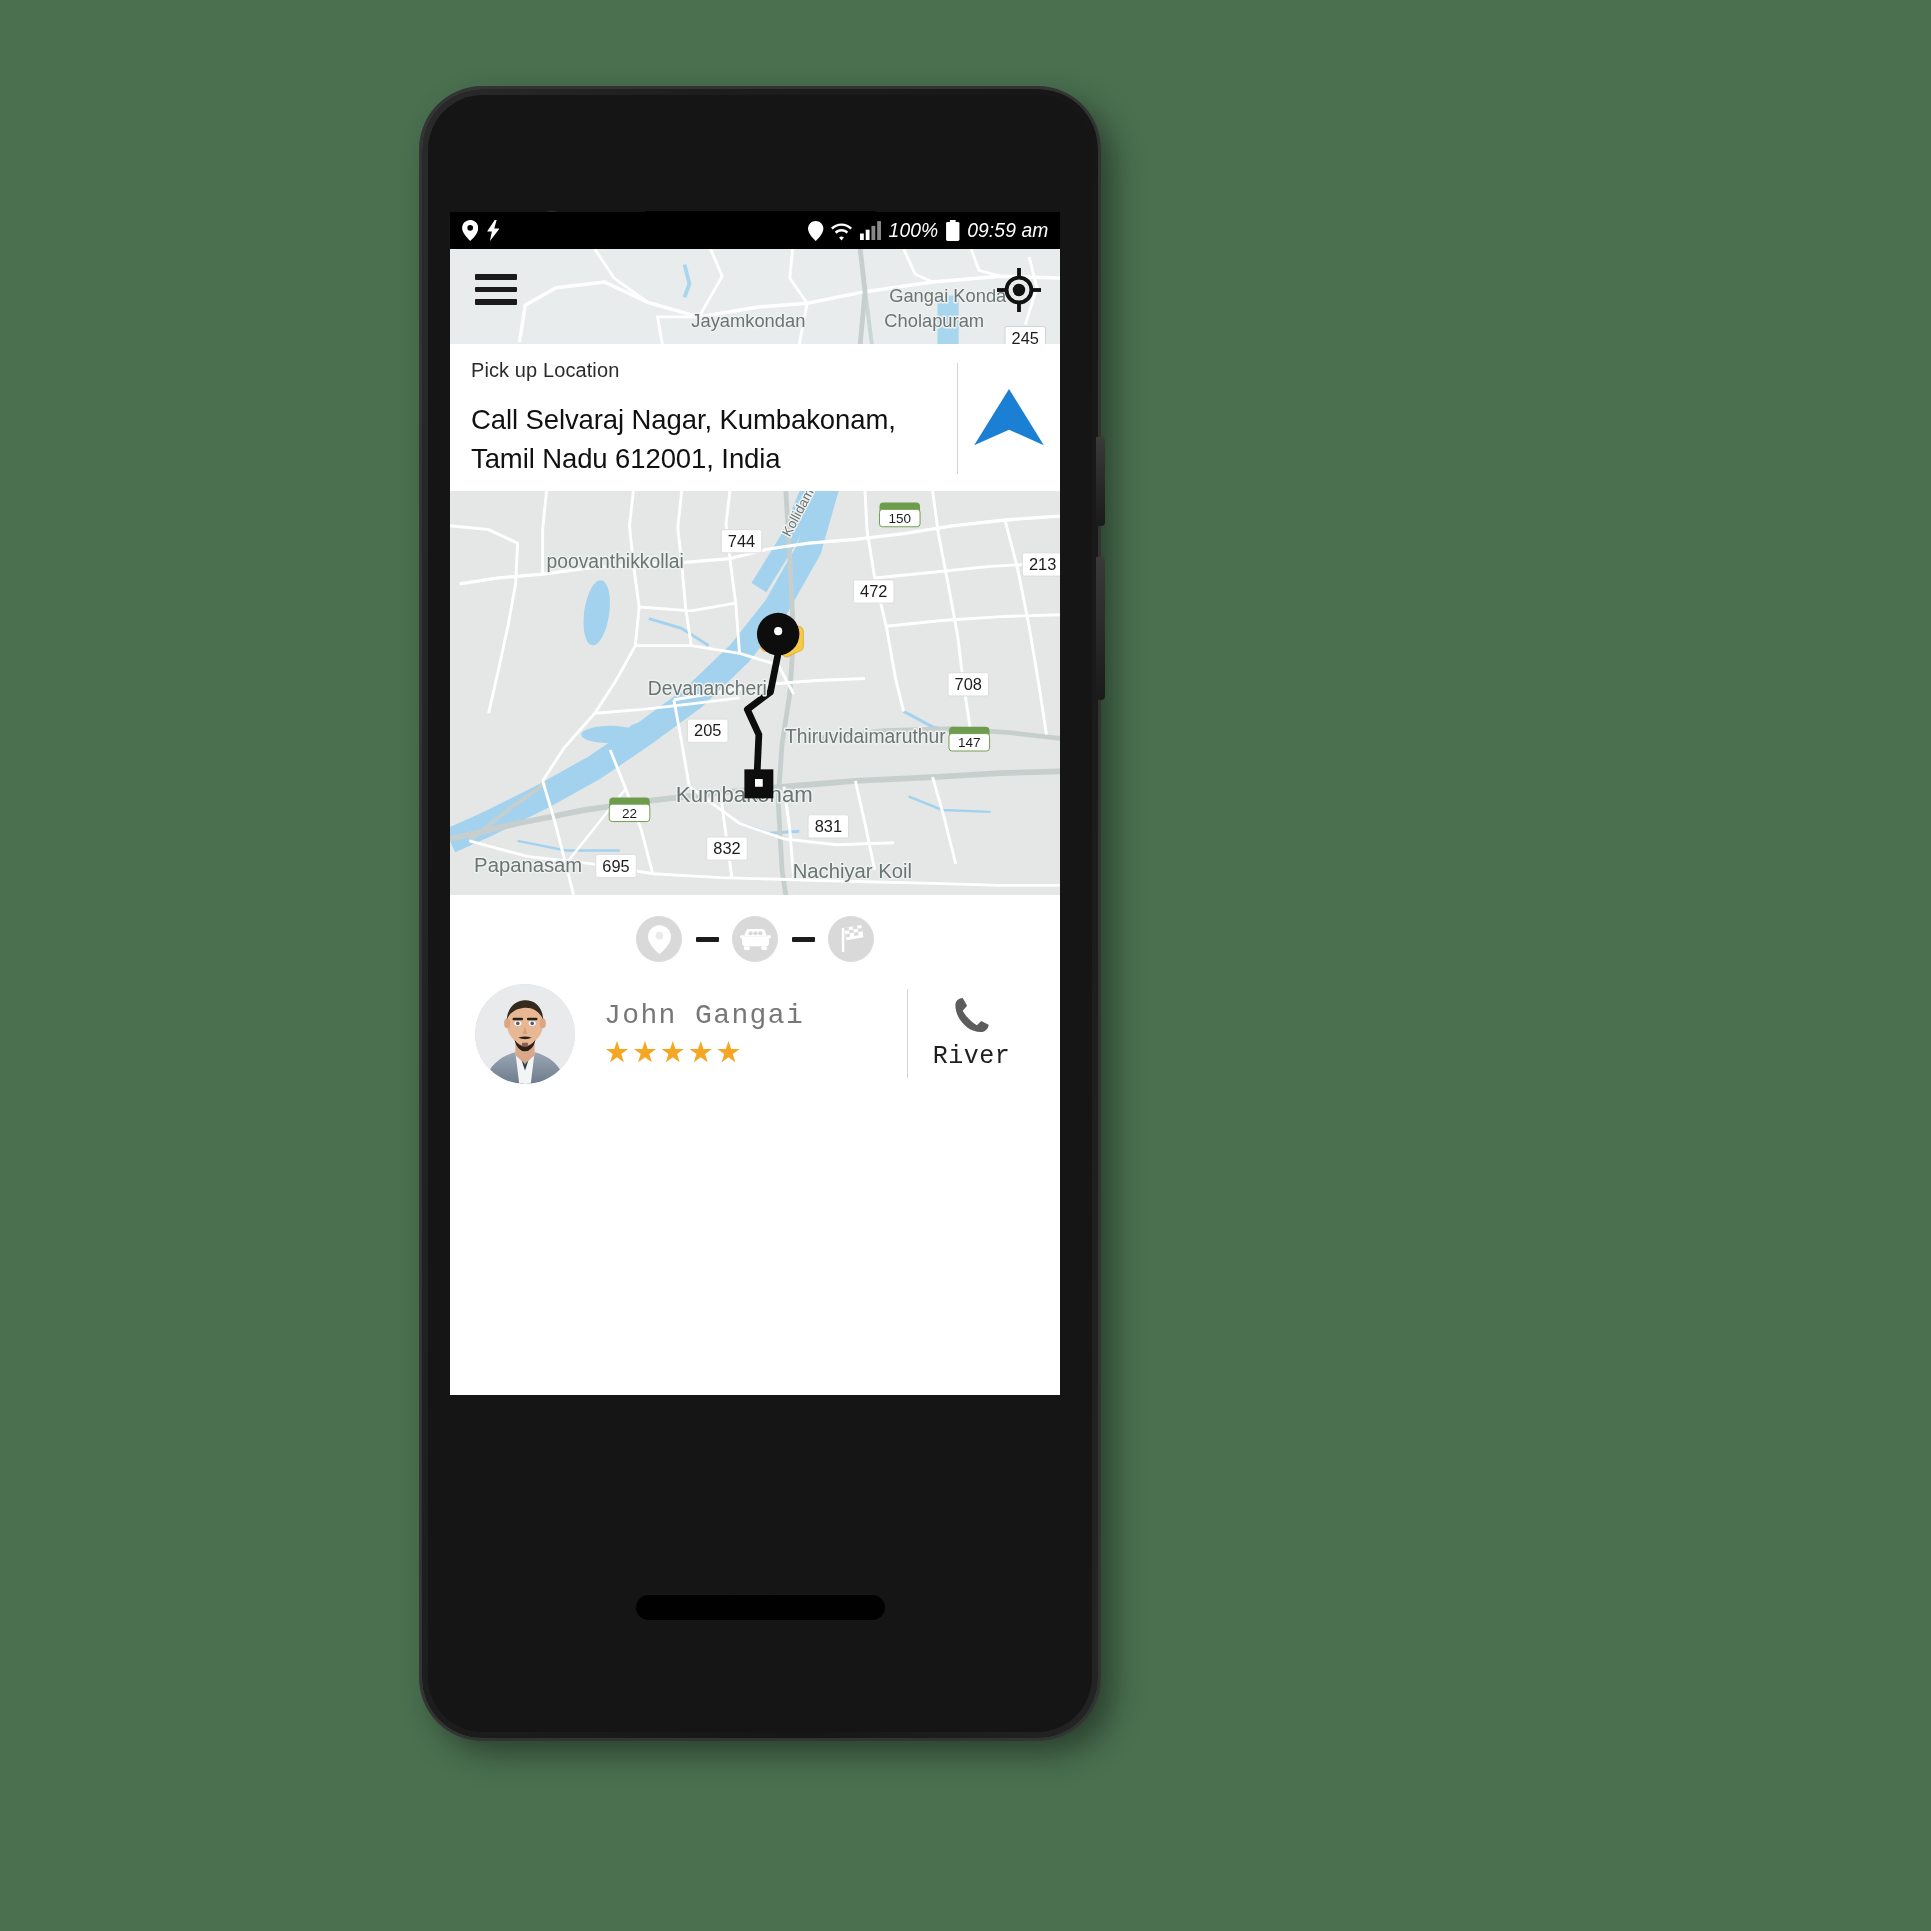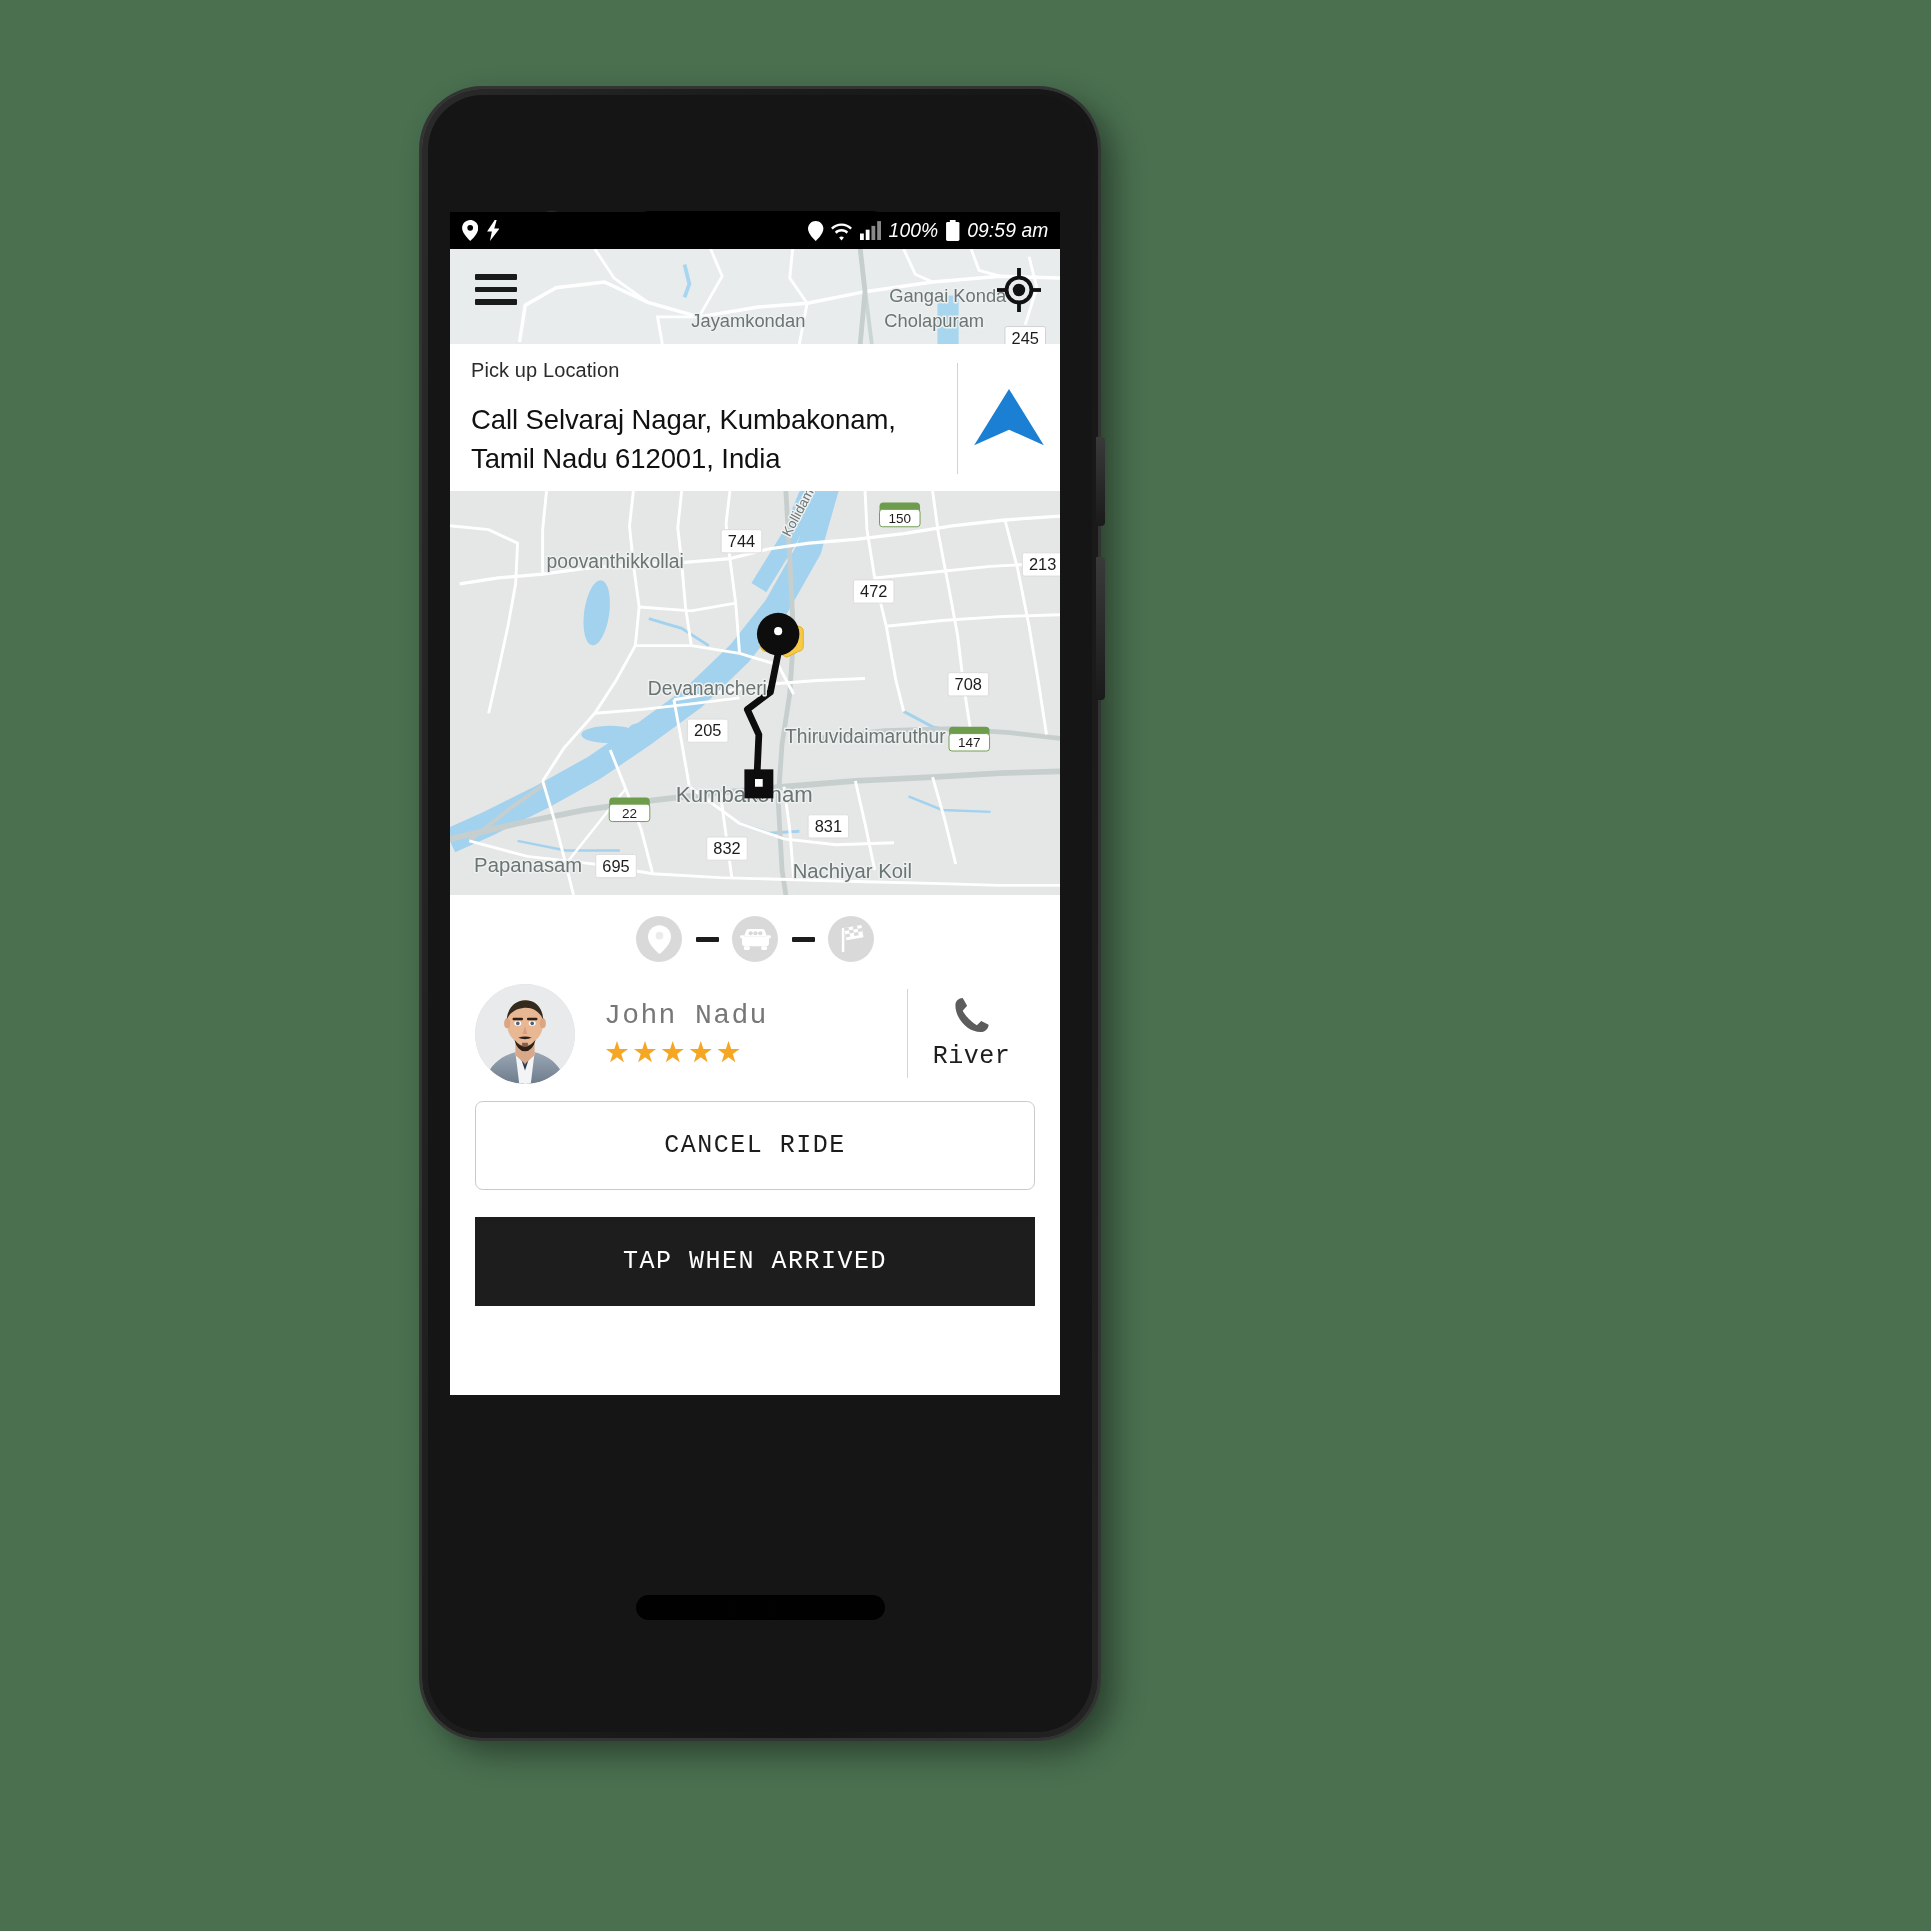--- a/index.html
+++ b/index.html
@@ -505,32 +505,28 @@
 
             <path d="M52 44 L49.5 52 h5 Z" fill="#d79f7c"></path>
 
             <path d="M45 56 q7 -3 14 0 q-7 3 -14 0z" fill="#2b2118"></path>
             <path d="M41 58 q11 14 22 0 q-3 12 -11 12 q-8 0 -11 -12z" fill="#2b2118"></path>
             <path d="M49 61 h6 v4 h-6z" fill="#8a5a4a"></path>
           </g>
         </svg>
       </div>
       <div id="driver-meta">
-        <div id="driver-name">John Nadu</div>
+        <div id="driver-name">John Gangai</div>
         <div id="driver-stars">★★★★★</div>
       </div>
       <div id="call-divider"></div>
       <div id="call-btn">
         <svg width="41" height="41" viewBox="0 0 42 42">
           <path d="M12 2 C8 2 4.5 5 4.5 9.5 C4.5 23 17 37 30.5 37 C35 37 38.5 33.5 38.5 29.5 L31 25.5 L26.5 30 C21 27 14.5 20 12 15 L16.5 10 Z" fill="#5c5c5c"></path>
         </svg>
         <div id="call-label">River</div>
       </div>
     </div>
 
-    <div id="actions">
-      <div id="cancel-ride-btn">CANCEL RIDE</div>
-      <div id="tap-arrived-btn">TAP WHEN ARRIVED</div>
-    </div>
 
   </div>
 </div>
 
 
 </body></html>

